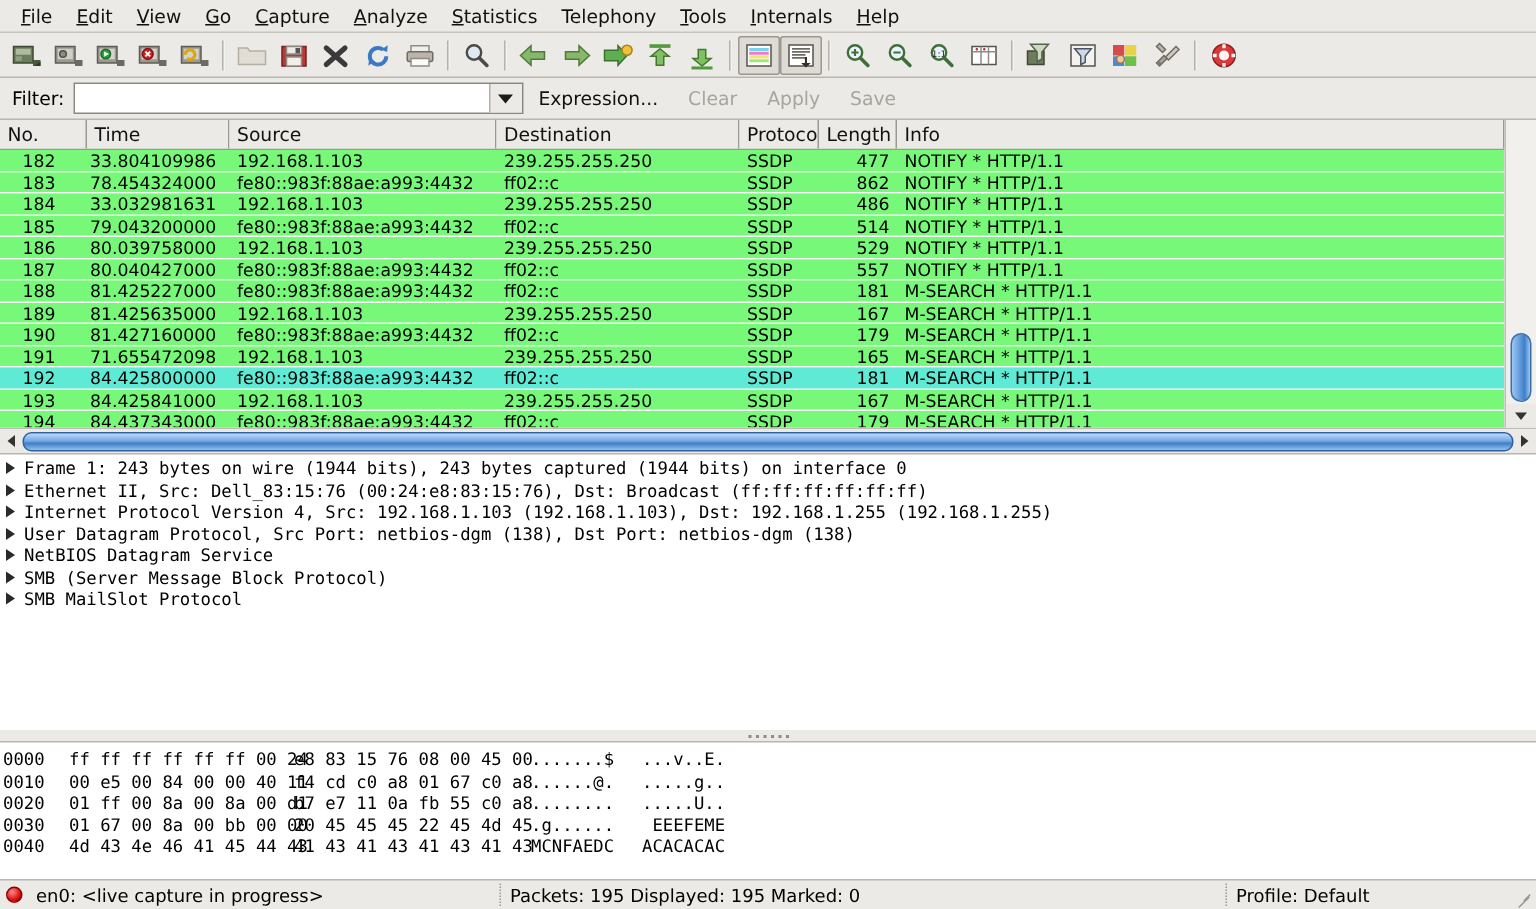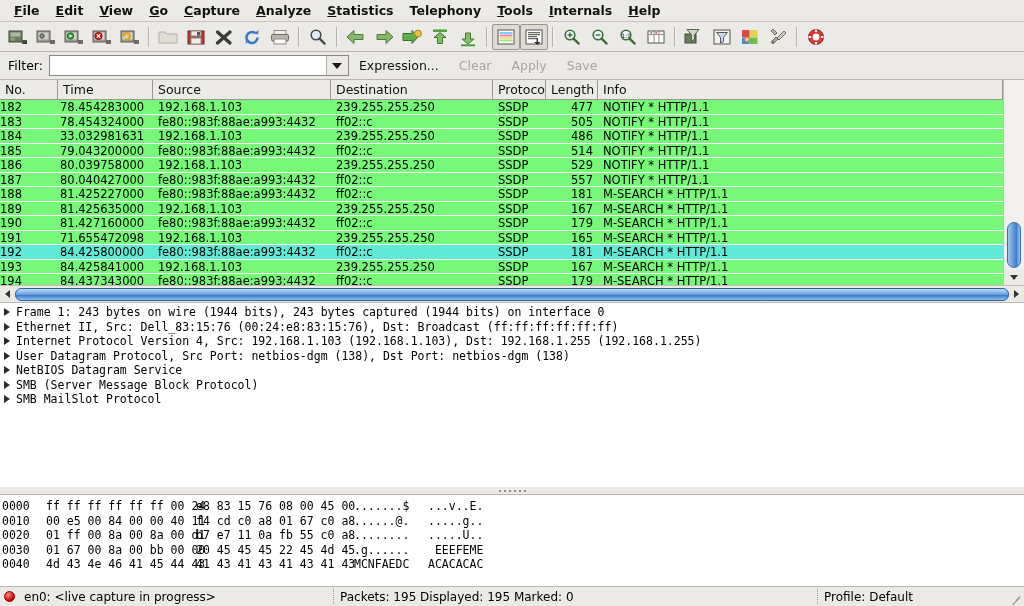--- a/index.html
+++ b/index.html
@@ -19,21 +19,21 @@
   .menubar {
     height: 22px; background: #eceae6;
     display: flex; align-items: center;
     padding-left: 6px;
     border-bottom: 1px solid #c8c4be;
     flex: 0 0 22px;
   }
   .menu-item {
     padding: 2px 8px; font-size: 12.5px; color: #111;
     font-family: "DejaVu Sans", sans-serif;
-    white-space: nowrap; cursor: default; font-weight: bold;
+    white-space: nowrap; cursor: default;
   }
   .menu-item .acc { text-decoration: underline; }
 
   
   .toolbar {
     height: 30px; background: #eceae6;
     display: flex; align-items: center;
     padding: 0 4px; gap: 0px;
     border-bottom: 1px solid #b9b5af;
     flex: 0 0 30px;
@@ -77,21 +77,21 @@
   .plist-main { flex: 1; display: flex; flex-direction: column; min-width: 0; }
   .col-headers { display: flex; height: 20px; background: #eceae6; flex: 0 0 20px; border-bottom: 1px solid #9d9992; }
   .col-h {
     font-size: 12.5px; padding: 2px 0 0 5px; color: #111;
     border-right: 1px solid #9d9992; background: #eceae6;
     overflow: hidden; white-space: nowrap;
   }
   .rows { flex: 1; overflow: hidden; background: #fff; }
   .prow { display: flex; height: 14.5px; background: #78f878; border-bottom: 1px solid #fbfffb; font-size: 11.5px; line-height: 14.5px; }
   .prow .c { white-space: nowrap; overflow: hidden; font-family: "DejaVu Sans", sans-serif; }
-  .c-no { text-align: left; padding-right: 6px; }
+  .c-no { text-align: center; padding-right: 6px; }
   .c-time { text-align: left; padding-left: 2px; }
   .c-src { padding-left: 5px; }
   .c-dst { padding-left: 5px; }
   .c-proto { padding-left: 5px; }
   .c-len { text-align: right; padding-right: 5px; }
   .c-info { padding-left: 5px; }
 
   .vscroll {
     flex: 0 0 20px; background: #f0eeea; border-left: 1px solid #c0bcb6;
     display: flex; flex-direction: column; align-items: center; position: relative;
@@ -393,34 +393,34 @@
             <div class="col-h" style="flex: 0 0 95px;">Time</div>
             <div class="col-h" style="flex: 0 0 178px;">Source</div>
             <div class="col-h" style="flex: 0 0 162px;">Destination</div>
             <div class="col-h" style="flex: 0 0 53px;">Protocol</div>
             <div class="col-h" style="flex: 0 0 52px;">Length</div>
             <div class="col-h" style="flex: 1 1 0%;">Info</div>
           </div>
         <div class="rows" id="packetrows">
             <div class="prow" style="background: rgb(120, 248, 120);">
               <div class="c c-no" style="flex: 0 0 58px;">182</div>
-              <div class="c c-time" style="flex: 0 0 95px;">78.454283000</div>
+              <div class="c c-time" style="flex: 0 0 95px;">33.804109986</div>
               <div class="c c-src" style="flex: 0 0 178px;">192.168.1.103</div>
               <div class="c c-dst" style="flex: 0 0 162px;">239.255.255.250</div>
               <div class="c c-proto" style="flex: 0 0 53px;">SSDP</div>
               <div class="c c-len" style="flex: 0 0 52px;">477</div>
               <div class="c c-info" style="flex: 1 1 0%;">NOTIFY * HTTP/1.1</div>
             </div>
             <div class="prow" style="background: rgb(120, 248, 120);">
               <div class="c c-no" style="flex: 0 0 58px;">183</div>
               <div class="c c-time" style="flex: 0 0 95px;">78.454324000</div>
               <div class="c c-src" style="flex: 0 0 178px;">fe80::983f:88ae:a993:4432</div>
               <div class="c c-dst" style="flex: 0 0 162px;">ff02::c</div>
               <div class="c c-proto" style="flex: 0 0 53px;">SSDP</div>
-              <div class="c c-len" style="flex: 0 0 52px;">505</div>
+              <div class="c c-len" style="flex: 0 0 52px;">862</div>
               <div class="c c-info" style="flex: 1 1 0%;">NOTIFY * HTTP/1.1</div>
             </div>
             <div class="prow" style="background: rgb(120, 248, 120);">
               <div class="c c-no" style="flex: 0 0 58px;">184</div>
               <div class="c c-time" style="flex: 0 0 95px;">33.032981631</div>
               <div class="c c-src" style="flex: 0 0 178px;">192.168.1.103</div>
               <div class="c c-dst" style="flex: 0 0 162px;">239.255.255.250</div>
               <div class="c c-proto" style="flex: 0 0 53px;">SSDP</div>
               <div class="c c-len" style="flex: 0 0 52px;">486</div>
               <div class="c c-info" style="flex: 1 1 0%;">NOTIFY * HTTP/1.1</div>

